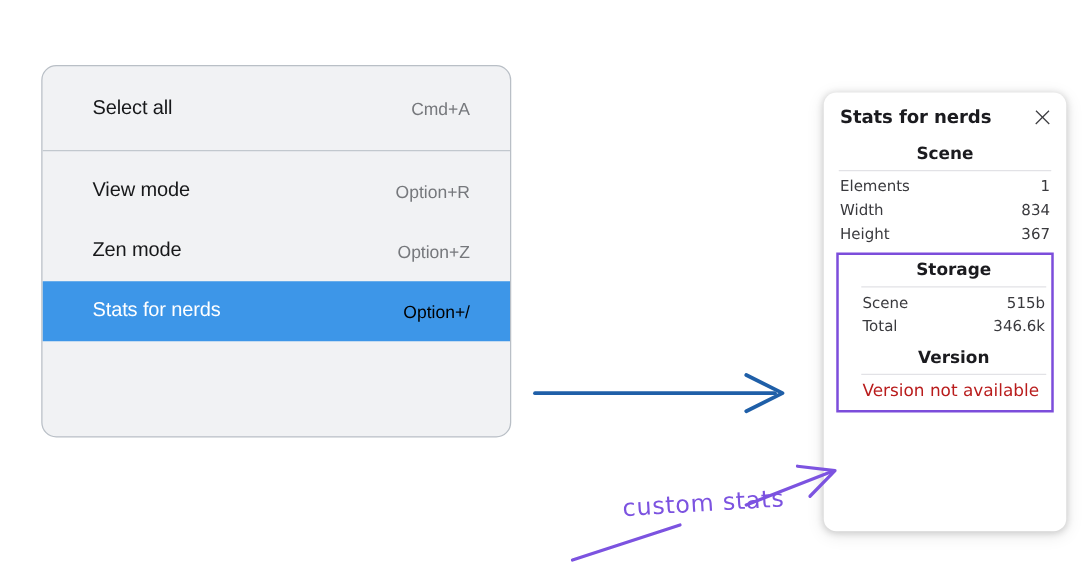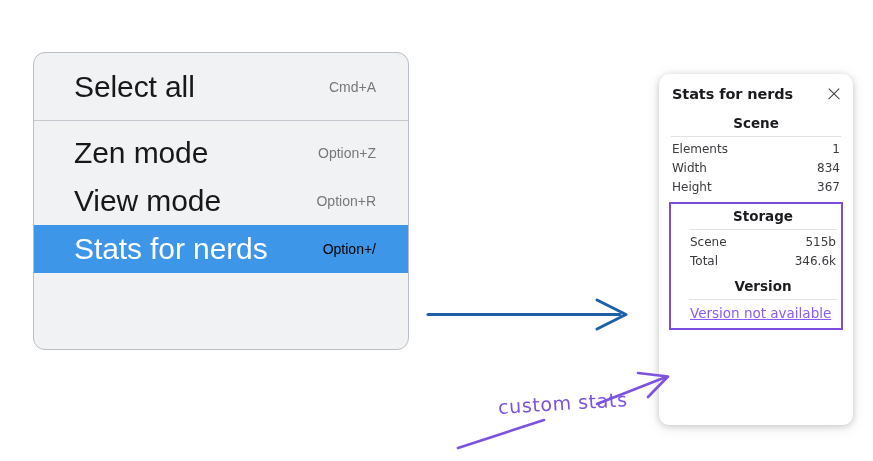--- a/index.html
+++ b/index.html
@@ -46,21 +46,21 @@
     position: relative;
     display: flex;
     align-items: center;
     justify-content: space-between;
     height: 48px;
     padding: 0 32px 0 40px;
     cursor: default;
   }
 
   .menu-item-label {
-    font-size: 30px;
+    font-size: 16px;
     color: #17181a;
     letter-spacing: -0.1px;
     white-space: nowrap;
   }
 
   .menu-item-shortcut {
     font-size: 14px;
     color: #76787c;
     white-space: nowrap;
   }
@@ -148,24 +148,23 @@
   .stat-val { white-space: nowrap; }
 
   .custom-section {
     border: 2px solid #7c4ddb;
     margin-top: 6px;
     padding: 2px 2px 4px 16px;
   }
 
   .single-row {
     font-size: 13.5px;
-    color: #8b5cf6;
+    color: #b91c1c;
     padding: 3px 3px;
     white-space: nowrap;
-    text-decoration: underline;
   }
 
   
   .annotation-layer {
     position: absolute;
     left: 0; top: 0;
     width: 873px; height: 461px;
     pointer-events: none;
   }
 
@@ -195,27 +194,27 @@
       </div>
     </div>
 
     <div class="menu-separator"></div>
 
     <div class="menu-group menu-group-bottom">
       <div style="height:8px"></div>
 
 
       <div class="menu-item">
+        <span class="menu-item-label">View mode</span>
+        <span class="menu-item-shortcut">Option+R</span>
+      </div>
+
+      <div class="menu-item">
         <span class="menu-item-label">Zen mode</span>
         <span class="menu-item-shortcut">Option+Z</span>
-      </div>
-
-      <div class="menu-item">
-        <span class="menu-item-label">View mode</span>
-        <span class="menu-item-shortcut">Option+R</span>
       </div>
 
       <div class="menu-item selected">
         <span class="menu-item-label">Stats for nerds</span>
         <span class="menu-item-shortcut">Option+/</span>
       </div>
 
       <div class="menu-tail"></div>
     </div>
   </div>

